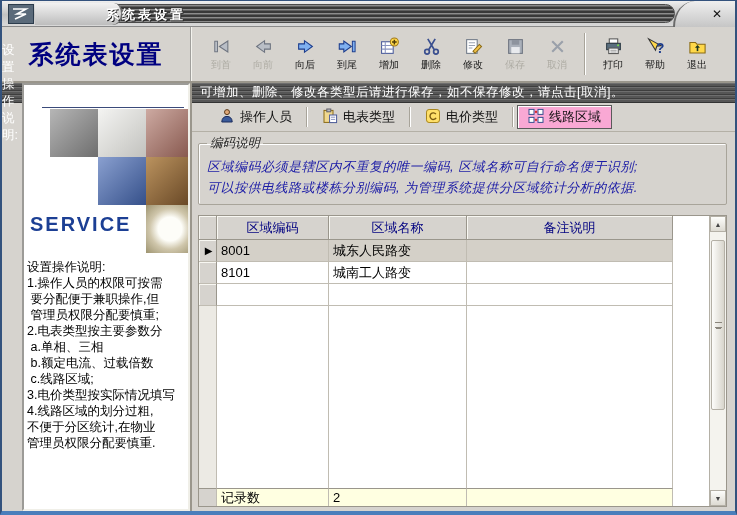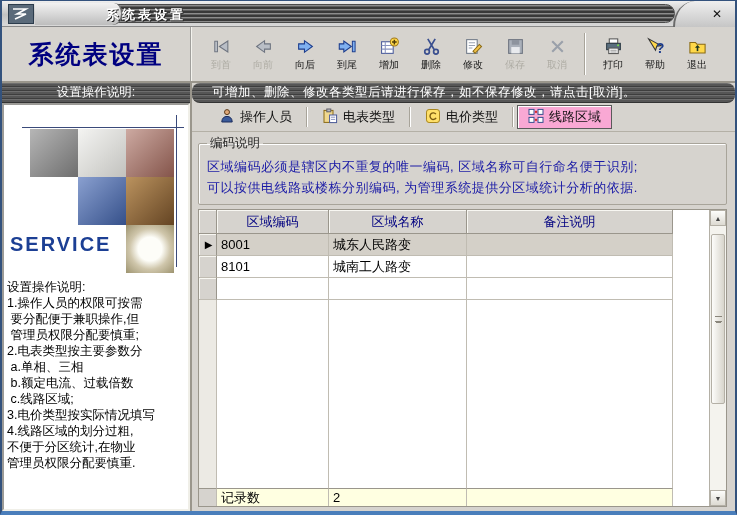--- a/index.html
+++ b/index.html
@@ -26,42 +26,42 @@
     border-right:2px groove #f4f3ee;}
   .tools{flex:1;display:flex;align-items:center;padding-left:8px;}
   .tbtn{width:42px;height:48px;display:flex;flex-direction:column;align-items:center;justify-content:center;gap:1px;cursor:default;}
   .tbtn .ticon{width:20px;height:20px;display:flex;align-items:center;justify-content:center;}
   .tbtn .ticon svg{width:19px;height:19px;}
   .tbtn .tlabel{font-size:10px;color:#1a1a1a;white-space:nowrap;}
   .tbtn.disabled .tlabel{color:#aeaca4;}
   .tsep{width:2px;height:42px;margin:0 6px;border-left:1px solid #a8a49a;border-right:1px solid #fff;}
   
   .content{flex:1;display:flex;min-height:0;}
-  .sidebar{flex:0 0 190px;display:flex;flex-direction:column;border-right:2px solid #9a968c;min-height:0;}
+  .sidebar{flex:0 0 190px;display:flex;flex-direction:row;border-right:2px solid #9a968c;min-height:0;}
   .strip{height:20px;flex:0 0 20px;display:flex;align-items:center;justify-content:center;
     background:repeating-linear-gradient(180deg,#6e6e6e 0 1px,#565656 1px 3px,#3e3e3e 3px 4px);
     color:#fff;font-size:12.5px;border-bottom:1px solid #333;}
   .side-body{flex:1;background:#fff;border:2px inset #f0efe8;overflow:hidden;position:relative;}
   .collage{position:relative;height:172px;padding-left:22px;}
   .collage .line-h{position:absolute;left:18px;right:4px;top:22px;height:1px;background:#3a4a7a;}
   .collage .line-v{position:absolute;top:10px;height:152px;left:172px;width:1px;background:#3a4a7a;}
   .sq{position:absolute;width:48px;height:48px;}
   .service{position:absolute;left:6px;top:128px;font-size:20px;font-weight:bold;color:#1c3f94;letter-spacing:2px;}
   .instructions{padding:2px 1px 0 3px;font-size:12.5px;line-height:16px;color:#000;}
   .instr-line{white-space:pre;overflow:hidden;}
   
   .main{flex:1;display:flex;flex-direction:column;min-width:0;min-height:0;background:#d6d3ce;}
-  .notice{justify-content:flex-start;padding-left:20px;letter-spacing:0.5px;border-radius:8px;}
+  .notice{justify-content:flex-start;padding-left:8px;letter-spacing:0.5px;}
   .tabbar{flex:0 0 29px;display:flex;align-items:center;padding-left:16px;border-bottom:1px solid #b4b0a6;background:#d6d3ce;}
   .tab{height:24px;display:flex;align-items:center;gap:5px;padding:0 10px;font-size:13px;color:#111;cursor:default;border:1px solid transparent;}
   .tab svg{width:16px;height:16px;}
   .tab.selected{border:1px solid #5a5a5a;background:#f9a8d4;box-shadow:inset 1px 1px 0 #fff;}
   .tabsep{width:2px;height:20px;margin:0 3px;border-left:1px solid #a8a49a;border-right:1px solid #fff;}
-  .groupbox{margin:3px 8px 2px 6px;border:1px solid #a8a49a;border-radius:2px;padding:4px 8px 6px 8px;
-    box-shadow:inset 1px 1px 0 #fff;}
+  .groupbox{margin:3px 8px 8px 6px;border:1px solid #a8a49a;border-radius:2px;padding:4px 8px 6px 8px;
+    box-shadow:inset 1px 1px 0 #fff;font-style:italic;}
   .groupbox legend{font-size:12.5px;color:#222;padding:0 3px;}
   .gb-line{font-size:13px;color:#1a1aa6;line-height:21px;letter-spacing:0.5px;}
   
   .grid{flex:1;display:flex;margin:2px 8px 4px 6px;border:1px solid #9a968c;background:#fff;min-height:0;gap:36px;}
   .grid-main{flex:1;display:flex;flex-direction:column;min-width:0;}
   .grow{display:grid;grid-template-columns:18px 112px 138px 1fr;}
   .gcell{border-right:1px solid #c0bcb2;border-bottom:1px solid #c0bcb2;font-size:13px;overflow:hidden;white-space:nowrap;}
   .grid-header .gcell{background:#d6d3ce;color:#000080;text-align:center;height:24px;line-height:23px;
     border-right:1px solid #9a968c;border-bottom:1px solid #9a968c;box-shadow:inset 1px 1px 0 #f8f7f2;}
   .grid-body{flex:1;display:flex;flex-direction:column;min-height:0;}

